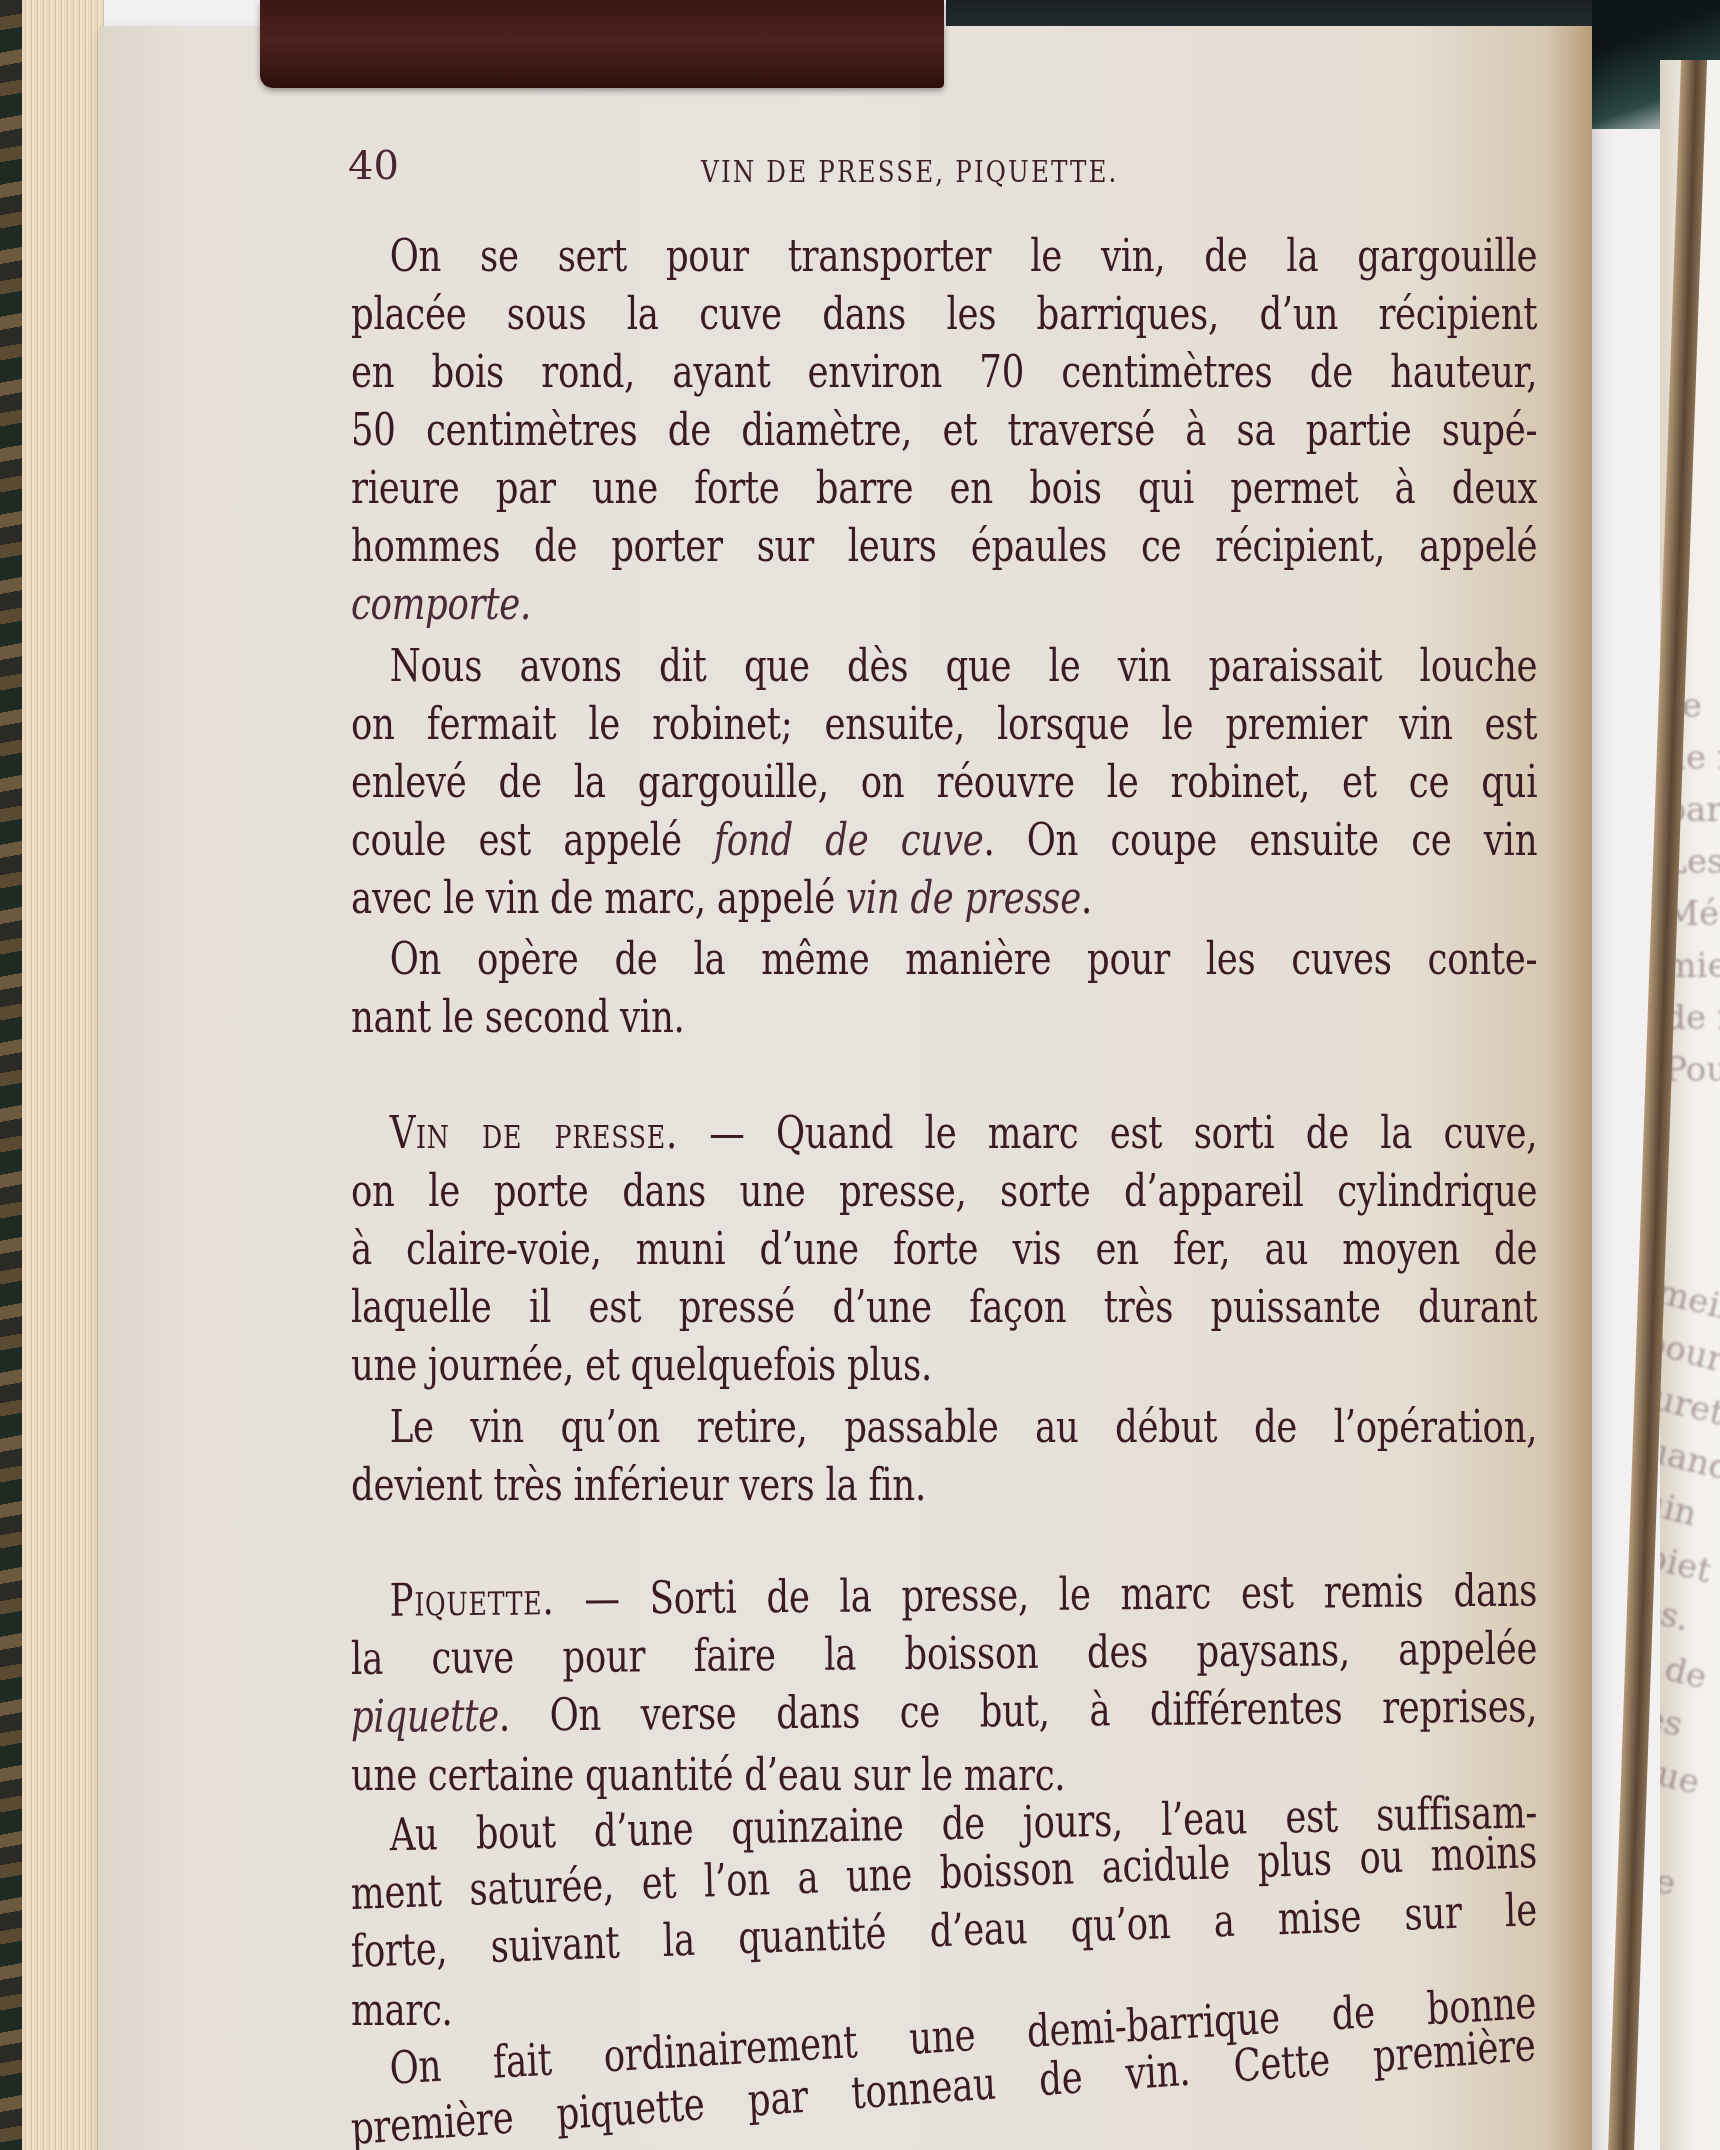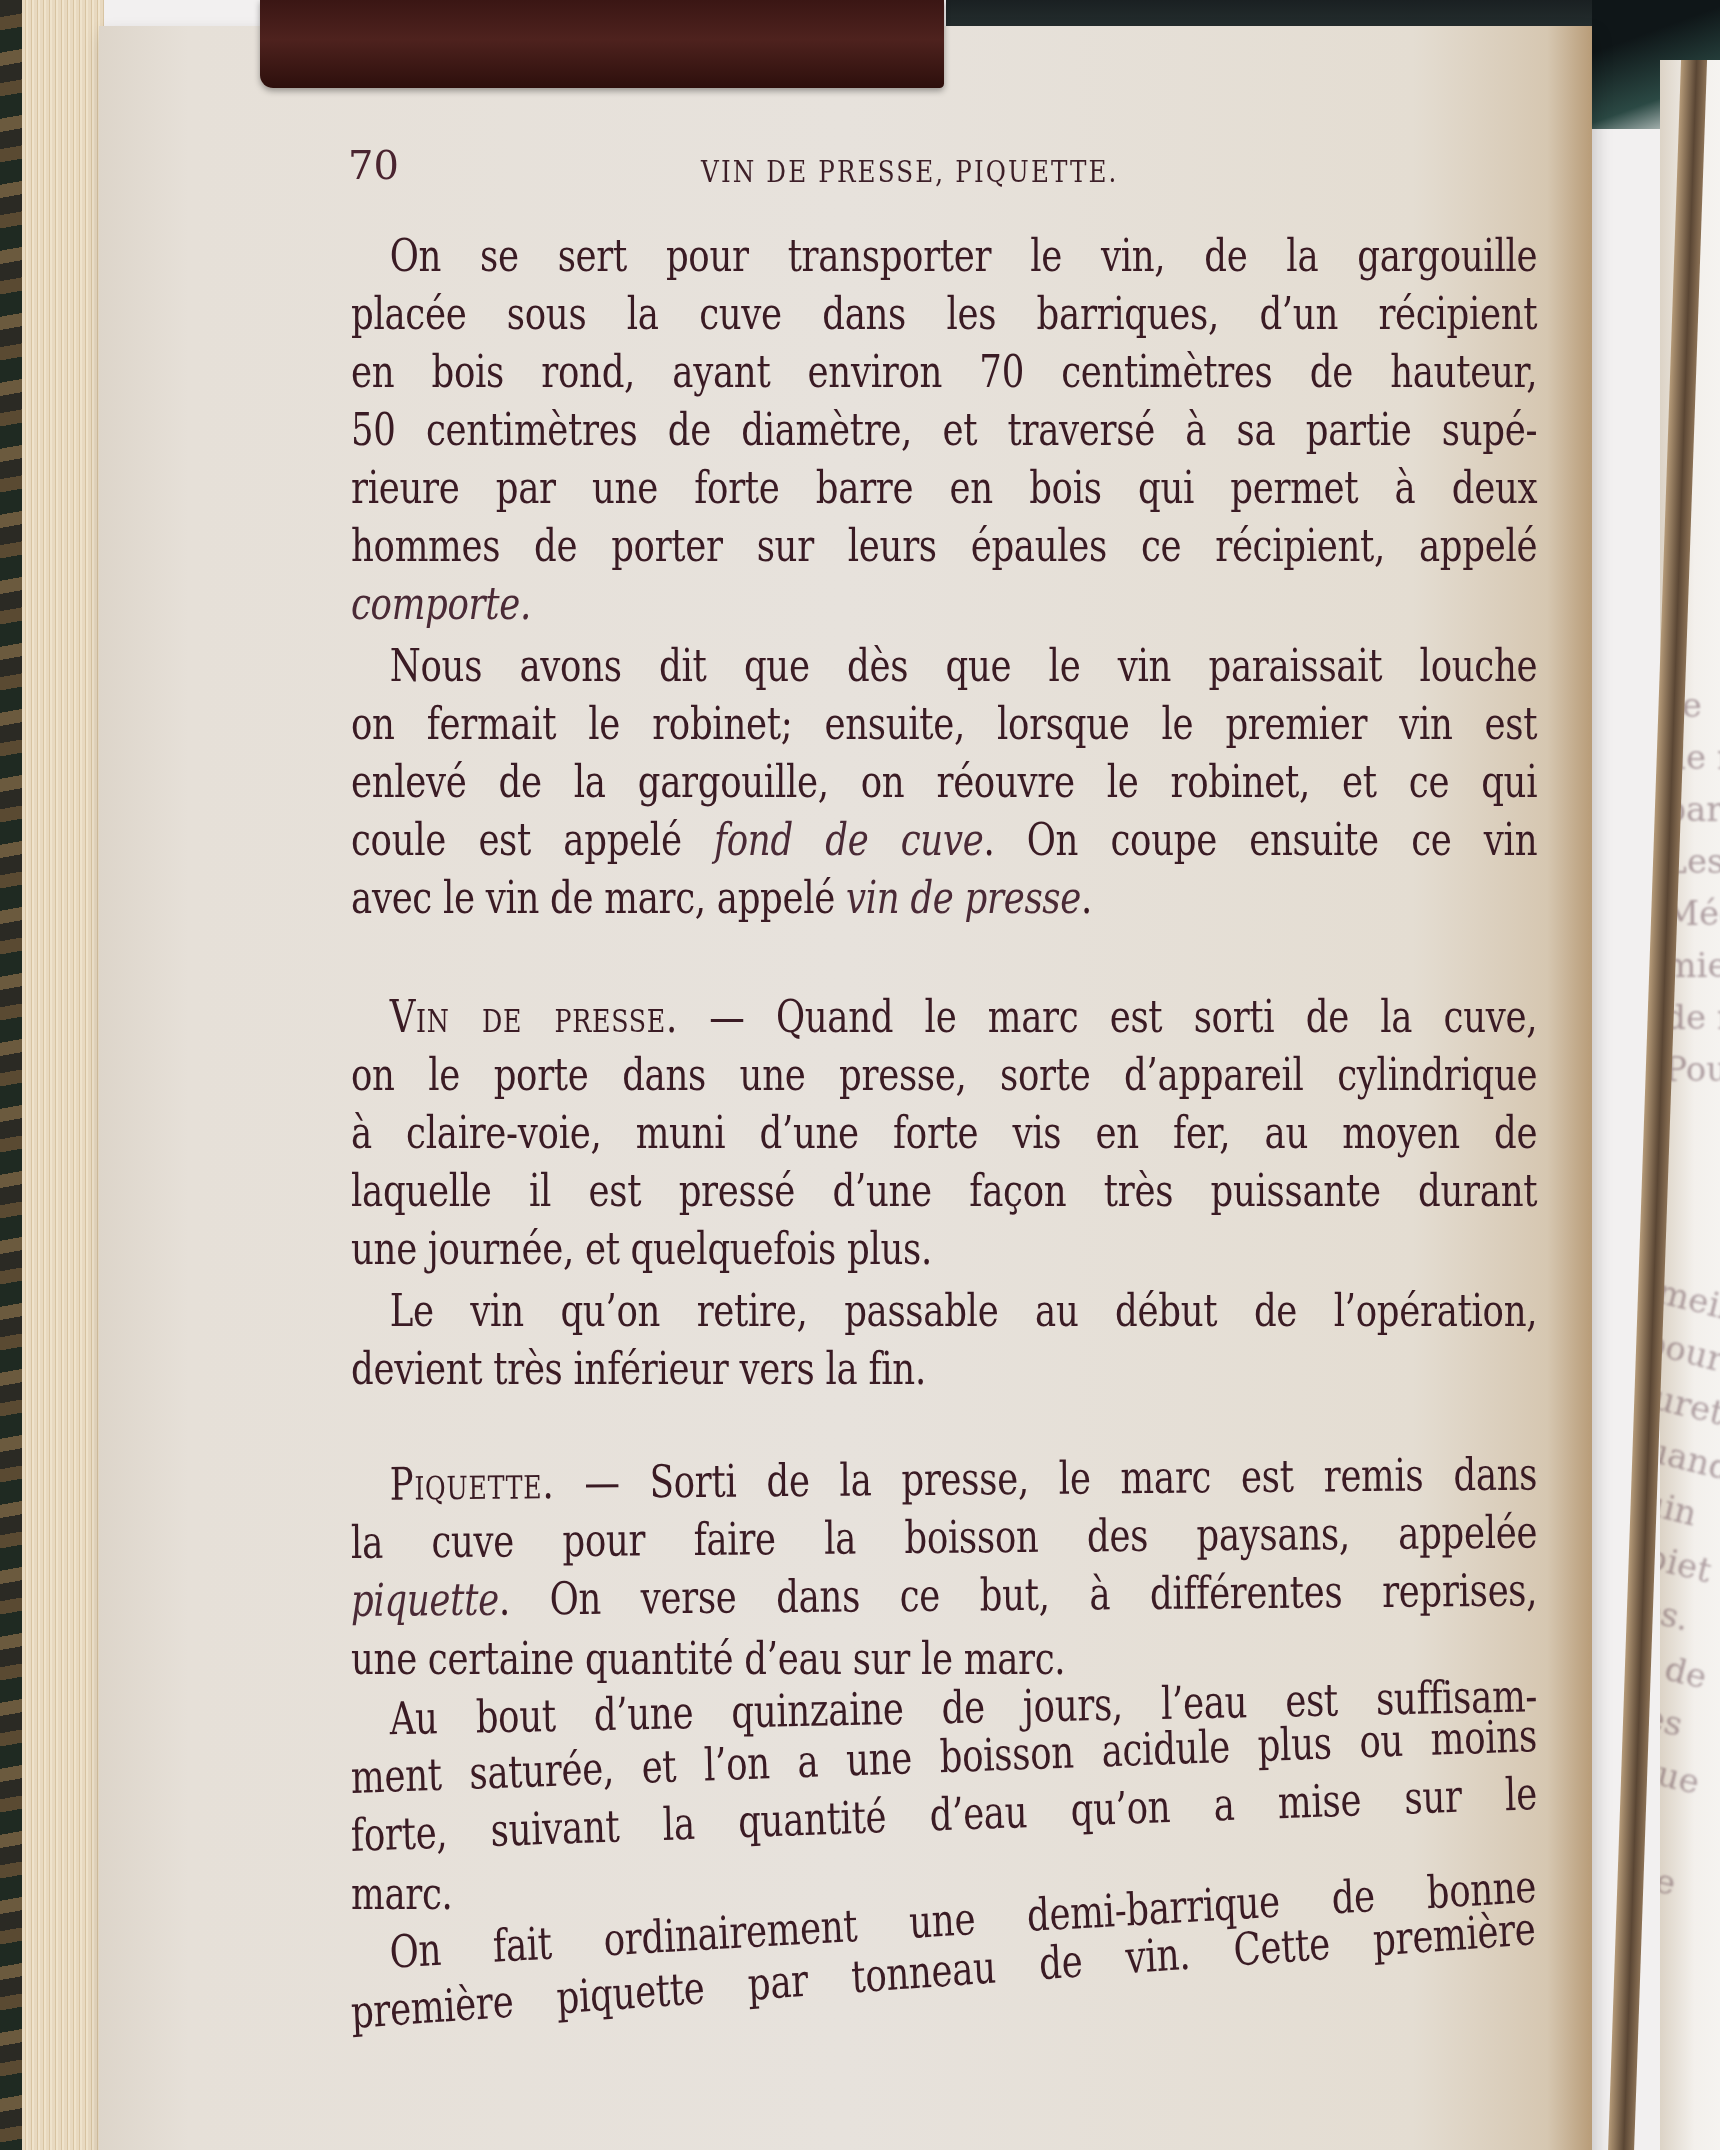--- a/index.html
+++ b/index.html
@@ -197,21 +197,21 @@
     <span class="facing-line">La façon</span>
   </div>
 </div>
 <div class="gutter"></div>
 
 <div class="page"></div>
 
 <div class="bookmark"></div>
 
 <div class="running-head">
-  <span class="page-number">70</span>
+  <span class="page-number">40</span>
   <span class="header-title">VIN DE PRESSE, PIQUETTE.</span>
 </div>
 
 <div class="text-block">
 
   <div class="gap-small"></div>
 
   <p>
     <span class="line indent">On se sert pour transporter le vin, de la gargouille</span>
     <span class="line">placée sous la cuve dans les barriques, d’un récipient</span>
@@ -225,20 +225,24 @@
 
   <p>
     <span class="line indent">Nous avons dit que dès que le vin paraissait louche</span>
     <span class="line">on fermait le robinet; ensuite, lorsque le premier vin est</span>
     <span class="line">enlevé de la gargouille, on réouvre le robinet, et ce qui</span>
     <span class="line"><span>coule est appelé </span><em class="ital">fond de cuve</em><span>. On coupe ensuite ce vin</span></span>
     <span class="line last"><span>avec le vin de marc, appelé </span><em class="ital">vin de presse</em><span>.</span></span>
   </p>
   <div class="gap-small"></div>
 
+  <p>
+    <span class="line indent">On opère de la même manière pour les cuves conte-</span>
+    <span class="line last">nant le second vin.</span>
+  </p>
 
   <div class="gap-section"></div>
 
   <p>
     <span class="line indent"><span class="smallcaps">Vin de presse.</span><span> — </span><span>Quand le marc est sorti de la cuve,</span></span>
     <span class="line">on le porte dans une presse, sorte d’appareil cylindrique</span>
     <span class="line">à claire-voie, muni d’une forte vis en fer, au moyen de</span>
     <span class="line">laquelle il est pressé d’une façon très puissante durant</span>
     <span class="line last">une journée, et quelquefois plus.</span>
   </p>

